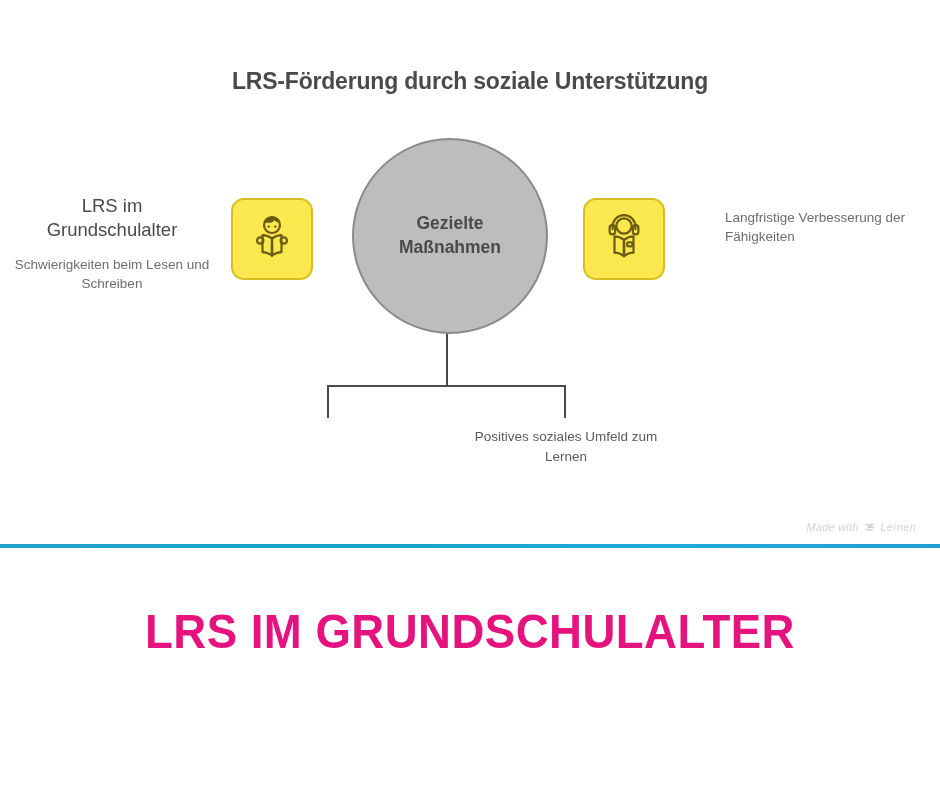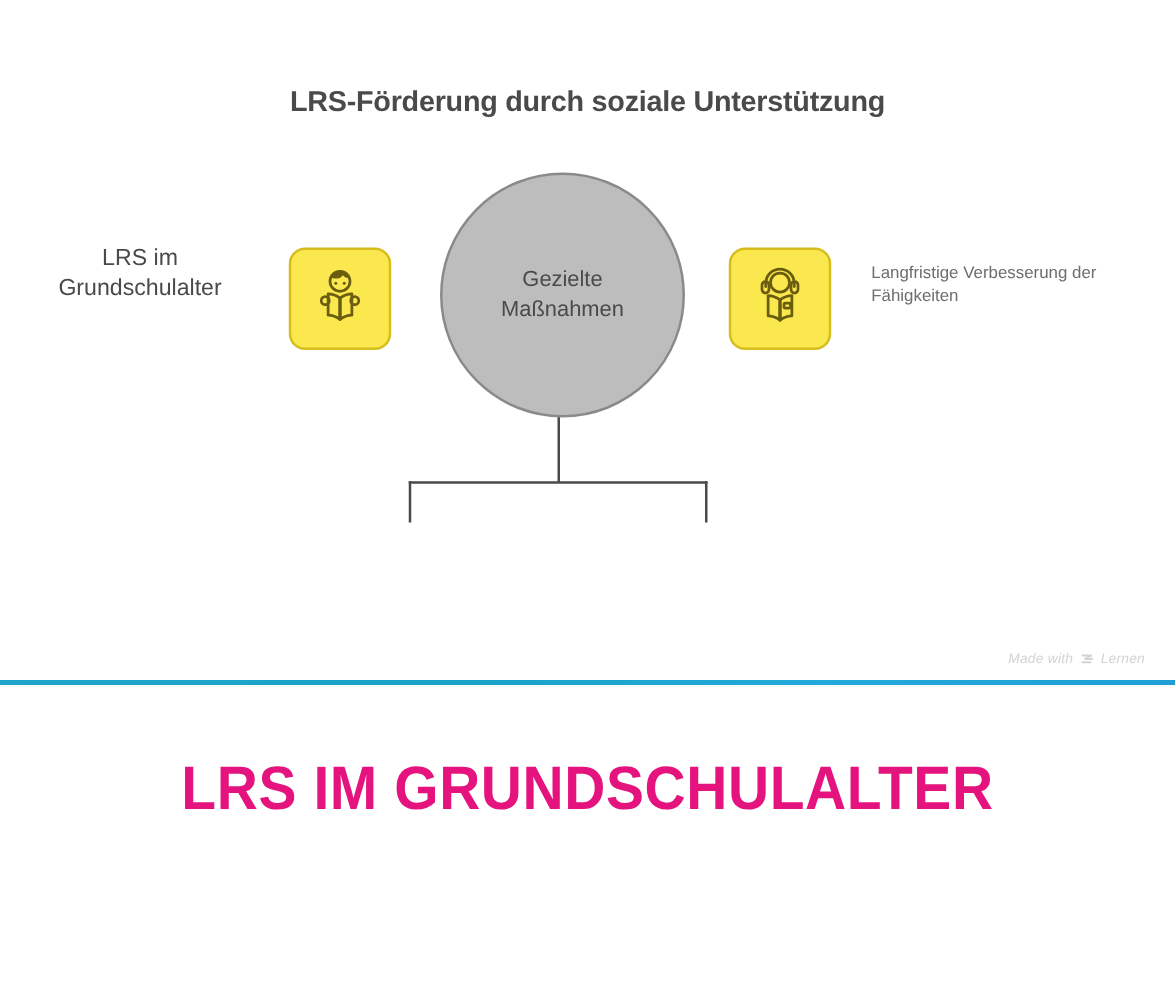--- a/index.html
+++ b/index.html
@@ -45,21 +45,21 @@
     border-radius: 50%;
     background: #bdbdbd;
     border: 2px solid #8a8a8a;
     box-sizing: border-box;
     display: flex;
     align-items: center;
     justify-content: center;
   }
   #center-node .center-label {
     font-size: 17.5px;
-    font-weight: normal;
+    font-weight: bold;
     color: #4a4a4a;
     text-align: center;
     line-height: 1.35;
     width: 150px;
   }
 
   
   .conn {
     position: absolute;
     background: #4a4a4a;
@@ -110,21 +110,21 @@
     top: 194px;
     width: 196px;
     text-align: center;
   }
   #wing-right-text {
     left: 697px;
     top: 194px;
     width: 228px;
     text-align: left;
   }
-  #wing-right-text .wing-sub { margin-top: 14px; }
+  #wing-right-text .wing-sub { margin-top: 14px; margin-left: 28px; }
 
   
   .icon-tile {
     position: absolute;
     width: 82px;
     height: 82px;
     border-radius: 13px;
     background: #fbe84e;
     border: 2px solid #d6be1f;
     box-sizing: border-box;
@@ -205,20 +205,21 @@
   <div class="conn" id="conn-bar"></div>
   <div class="conn" id="conn-drop-left"></div>
   <div class="conn" id="conn-drop-right"></div>
 
   <div id="center-node">
     <div class="center-label">Gezielte Maßnahmen</div>
   </div>
 
   <div class="wing-text" id="wing-left-text">
     <div class="wing-heading">LRS im Grundschulalter</div>
+    <div class="wing-sub">Schwierigkeiten beim Lesen und Schreiben</div>
   </div>
 
   <div class="icon-tile" id="icon-tile-left">
     <span>
       <svg width="50" height="50" viewBox="0 0 50 50" fill="none" stroke="#6b5d10" stroke-width="2.2" stroke-linecap="round" stroke-linejoin="round">
 
         <circle cx="25" cy="13" r="8"></circle>
 
         <path d="M17.4 10.4c1.6-4.2 5-6 7.6-6s6 1.8 7.6 6c-2.4 0.4-4.2-0.8-5.3-2.2-1.1 1.6-2.8 2.6-4.7 2.6-1.9 0-3.8-0.2-5.2-0.4z" fill="#6b5d10" stroke="none"></path>
 
@@ -256,20 +257,21 @@
 
         <rect x="28.2" y="30.4" width="5.2" height="4" rx="1.1"></rect>
       </svg>
     </span>
   </div>
 
   <div class="wing-text" id="wing-right-text">
     <div class="wing-sub">Langfristige Verbesserung der Fähigkeiten</div>
   </div>
 
+  <div class="branch-label" id="branch-label-1">Positives soziales Umfeld zum Lernen</div>
 
   <div id="napkin-watermark">
     <span>Made with</span>
     <span>
       <svg width="12" height="12" viewBox="0 0 12 12" fill="none" stroke="#d3d3d3" stroke-width="1.5" stroke-linecap="round">
         <path d="M2 3.4h7.4L3.6 6.2h6.2"></path>
         <path d="M2 8.8h6.4"></path>
       </svg>
     </span>
     <span>Lernen</span>

